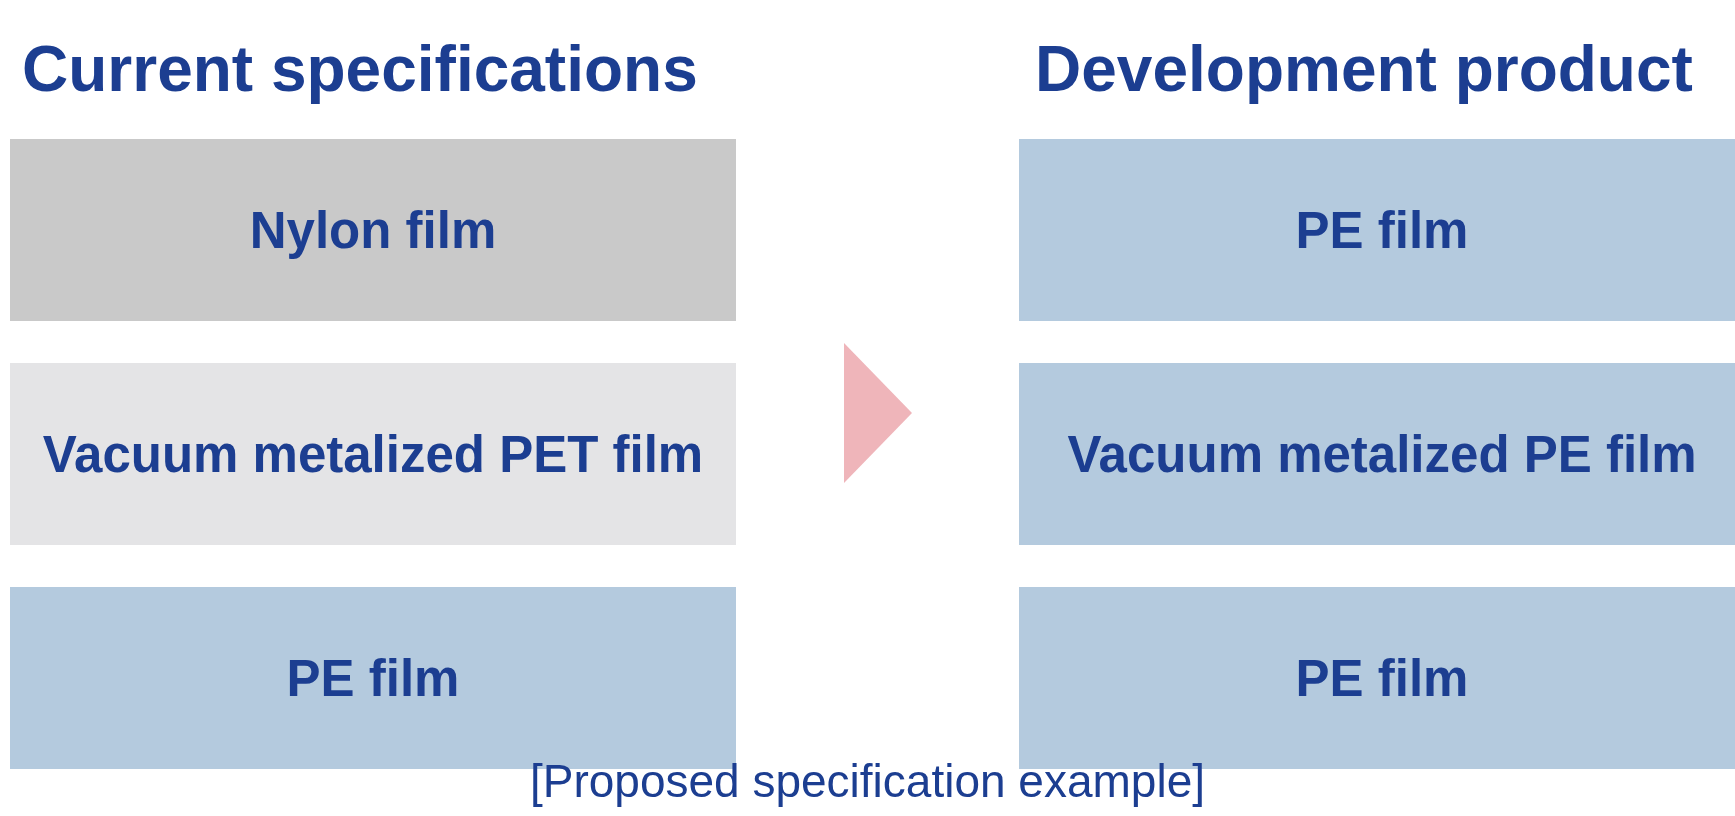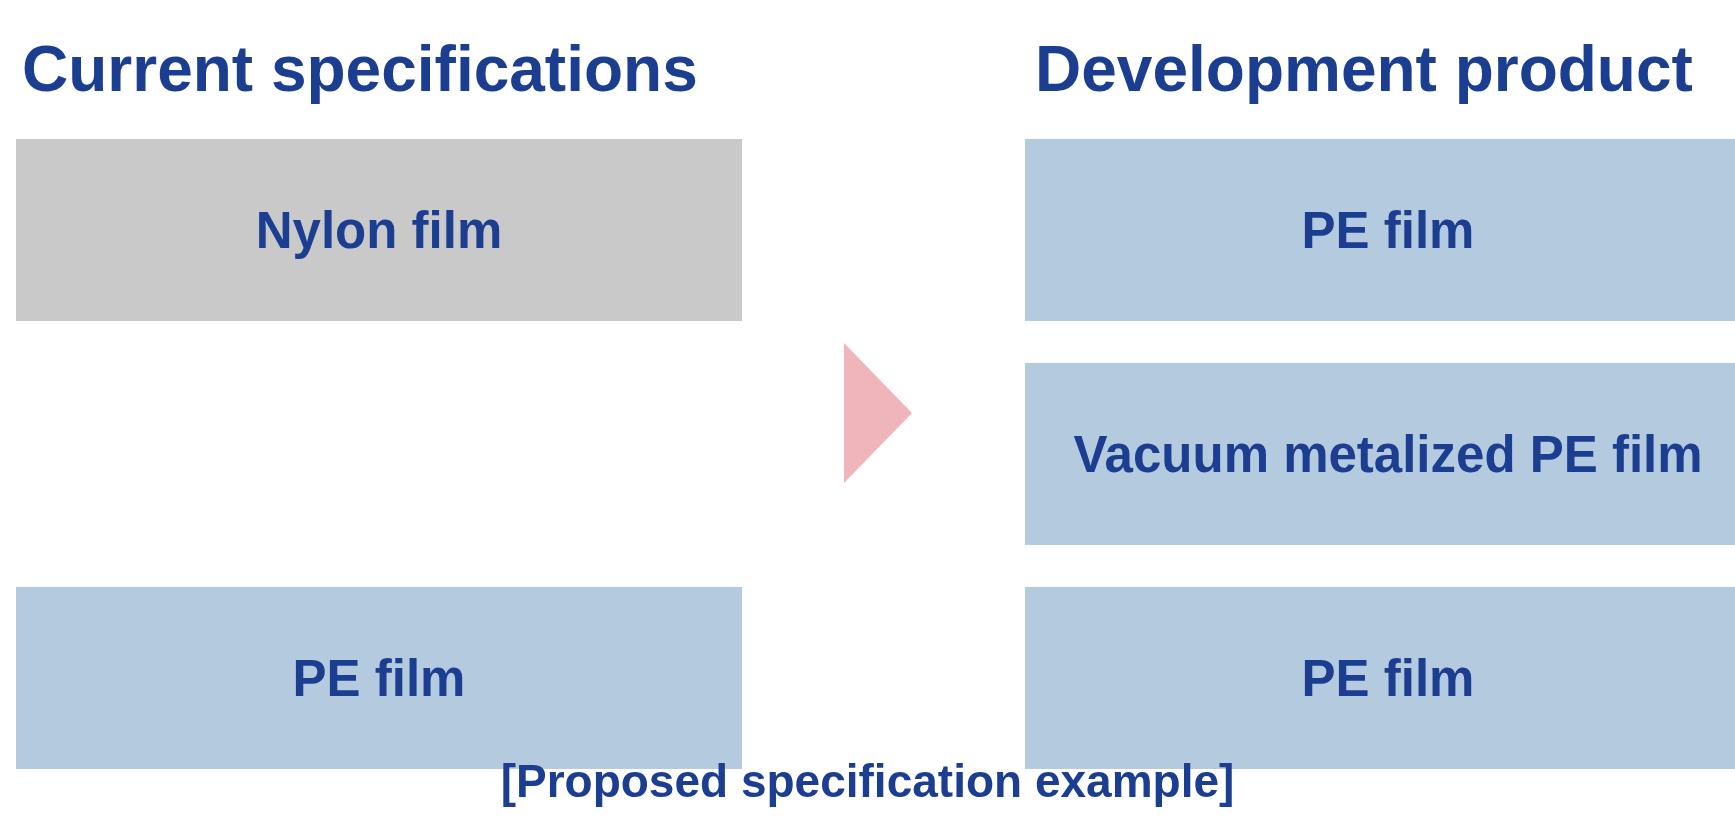--- a/index.html
+++ b/index.html
@@ -31,21 +31,21 @@
     margin: 0;
     font-size: 64px;
     line-height: 1.2;
     font-weight: bold;
     white-space: nowrap;
   }
   .column-left  .column-title { left: 22px; }
   .column-right .column-title { left: 26px; }
   .layer {
     position: absolute;
-    left: 16px;
+    left: 10px;
     width: 726px;
     height: 182px;
     display: flex;
     align-items: center;
     justify-content: center;
   }
   .layer-1 { top: 95px; }
   .layer-2 { top: 319px; }
   .layer-3 { top: 543px; }
   .layer-label {
@@ -64,36 +64,39 @@
   }
   .caption {
     position: absolute;
     left: 0;
     top: 754px;
     width: 1735px;
     margin: 0;
     text-align: center;
     font-size: 46px;
     line-height: 1.2;
-    font-weight: bold;
+    font-weight: normal;
     white-space: nowrap;
   }
 </style>
 </head>
 <body>
 
 <div class="canvas">
 
   <section class="column column-left">
     <h1 class="column-title">Current specifications</h1>
 
     <div class="layer layer-1" style="background-color: rgb(201, 201, 201);">
       <span class="layer-label">Nylon film</span>
     </div>
 
+    <div class="layer layer-2" style="background-color: rgb(228, 228, 230);">
+      <span class="layer-label">Vacuum metalized PET film</span>
+    </div>
 
     <div class="layer layer-3" style="background-color: rgb(180, 202, 222);">
       <span class="layer-label">PE film</span>
     </div>
   </section>
 
   <div class="arrow" style="background-color: rgb(239, 181, 186);"></div>
 
   <section class="column column-right">
     <h1 class="column-title">Development product</h1>

